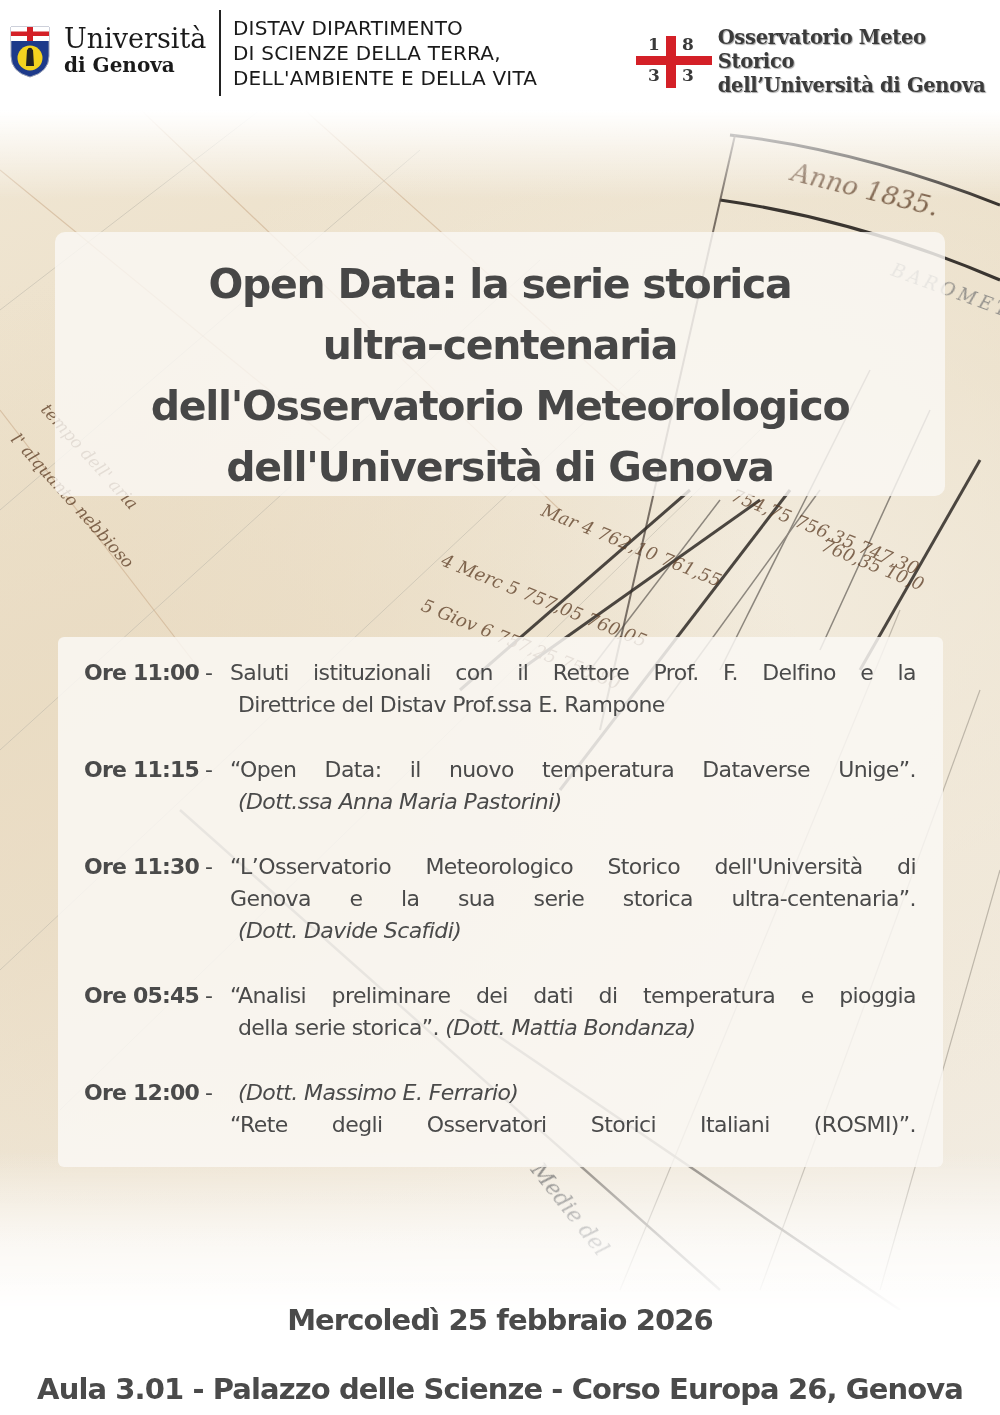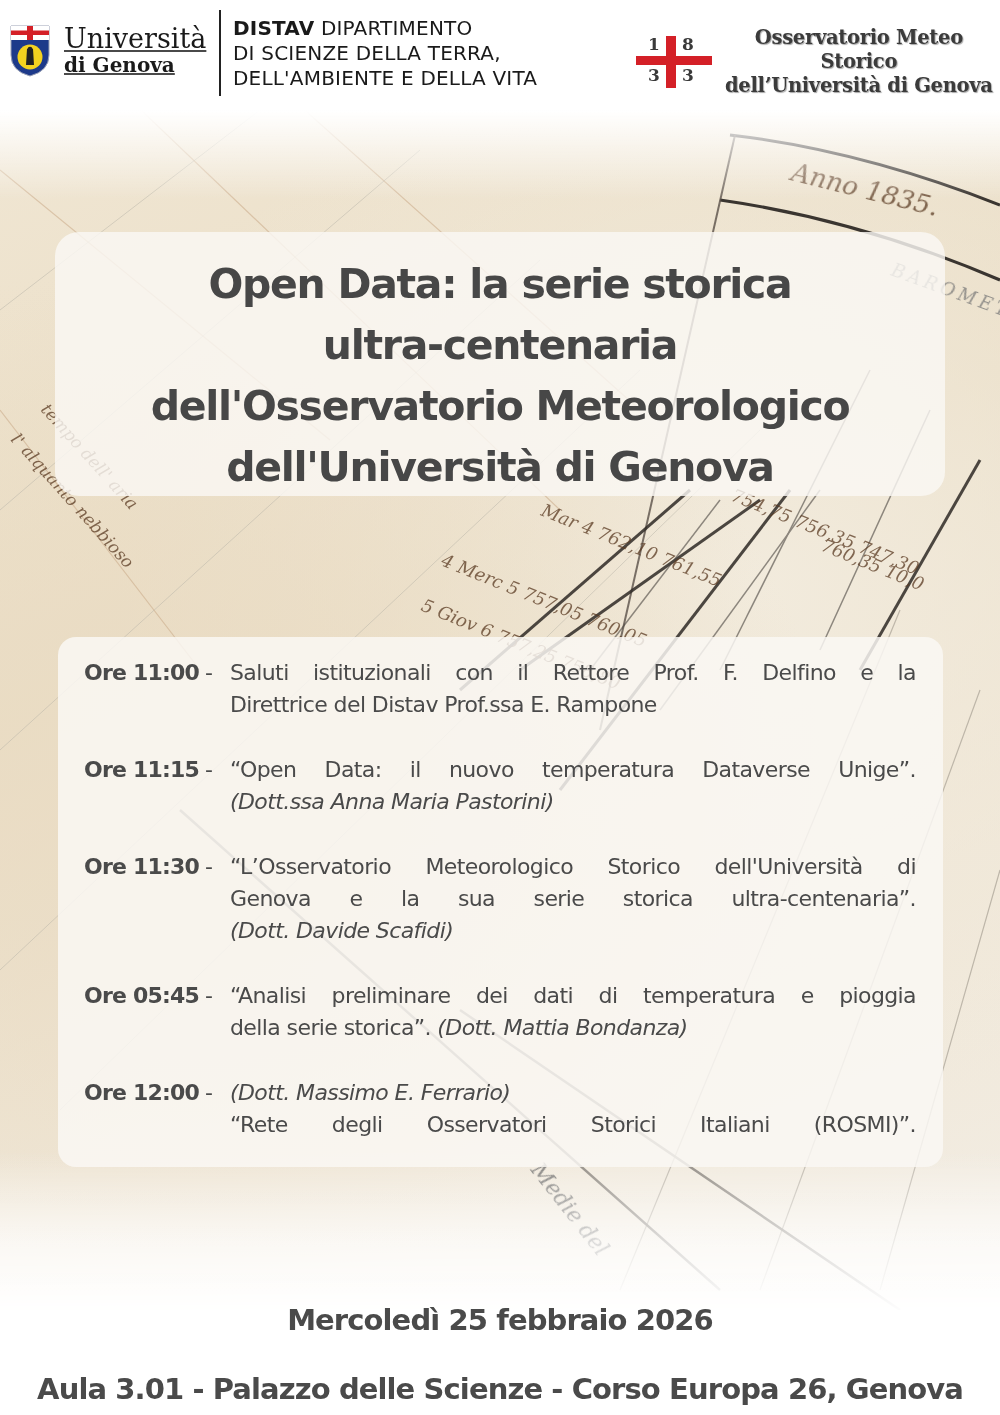--- a/index.html
+++ b/index.html
@@ -4,64 +4,64 @@
 <style>
   html, body { margin: 0; padding: 0; }
   body {
     width: 1000px; height: 1415px; position: relative; overflow: hidden;
     background: #ffffff;
     font-family: "DejaVu Sans", "Liberation Sans", sans-serif;
     color: #4a4a4a;
   }
   
   .header { position: absolute; left: 0; top: 0; width: 1000px; height: 110px; background: #fff; z-index: 3; }
-  .unige-logo { position: absolute; left: 10px; top: 25px; display: flex; align-items: flex-start; text-decoration: underline; }
+  .unige-logo { position: absolute; left: 10px; top: 25px; display: flex; align-items: center; }
   .shield { width: 40px; height: 52px; }
   .unige-text { margin-left: 14px; font-family: "DejaVu Serif", "Liberation Serif", serif; color: #1a1a1a; line-height: 27px; }
   .unige-text .l1 { font-size: 27px; }
   .unige-text .l2 { font-size: 20px; font-weight: bold; }
   .vdivider { position: absolute; left: 219px; top: 10px; width: 2px; height: 86px; background: #222; }
   .distav { position: absolute; left: 233px; top: 16px; font-family: "DejaVu Sans", sans-serif; font-size: 20px; line-height: 25px; color: #1a1a1a; letter-spacing: 0.2px; }
-  .distav b { font-weight: bold; }
+  .distav b { font-weight: normal; }
   .oms-logo { position: absolute; left: 636px; top: 26px; display: flex; align-items: center; }
   .cross { position: relative; width: 76px; height: 52px; }
   .cross .v { position: absolute; left: 30px; top: 0; width: 10px; height: 52px; background: #d42027; }
   .cross .h { position: absolute; left: 0; top: 20px; width: 76px; height: 9px; background: #d42027; }
   .cross .n { position: absolute; font-family: "DejaVu Serif", serif; font-size: 17px; font-weight: bold; color: #3a3a3a; }
-  .oms-text { margin-left: 8px; font-family: "DejaVu Serif", "Liberation Serif", serif; font-size: 19.5px; line-height: 24px; color: #3b3b3b; font-weight: bold; text-shadow: 1px 1px 1px rgba(0,0,0,0.35); letter-spacing: -0.3px; text-align: center; }
+  .oms-text { margin-left: 8px; font-family: "DejaVu Serif", "Liberation Serif", serif; font-size: 19.5px; line-height: 24px; color: #3b3b3b; font-weight: bold; text-shadow: 1px 1px 1px rgba(0,0,0,0.35); letter-spacing: -0.3px; }
 
   
   .photo { position: absolute; left: 0; top: 110px; width: 1000px; height: 1200px; z-index: 1; overflow: hidden;
     background:
       radial-gradient(ellipse at 20% 55%, #eadcc4 0%, rgba(234,220,196,0) 55%),
       radial-gradient(ellipse at 75% 40%, #f2ebdd 0%, rgba(242,235,221,0) 60%),
       linear-gradient(160deg, #f0e6d3 0%, #e9dcc3 40%, #efe6d6 70%, #f3eee5 100%);
   }
   .photo svg { position: absolute; left: 0; top: 0; }
   .fade-top { position: absolute; left: 0; top: 110px; width: 1000px; height: 90px; z-index: 2;
     background: linear-gradient(to bottom, #fff 0%, rgba(255,255,255,0.6) 40%, rgba(255,255,255,0) 100%); }
   .fade-bottom { position: absolute; left: 0; top: 1150px; width: 1000px; height: 165px; z-index: 2;
     background: linear-gradient(to bottom, rgba(255,255,255,0) 0%, rgba(255,255,255,0.7) 55%, #fff 100%); }
 
   
   .title-box { position: absolute; left: 55px; top: 232px; width: 890px; height: 264px; z-index: 4;
-    background: rgba(250,248,244,0.82); border-radius: 24px; }
+    background: rgba(250,248,244,0.82); border-radius: 10px; }
   .title { position: absolute; left: 0; top: 22px; width: 890px; text-align: center;
     font-family: "DejaVu Sans", sans-serif; font-weight: bold; font-size: 41px; line-height: 61px; color: #474747; letter-spacing: -1.3px; }
   .title div { white-space: nowrap; }
 
   
   .sched-box { position: absolute; left: 58px; top: 637px; width: 885px; height: 530px; z-index: 4;
-    background: rgba(250,248,244,0.84); border-radius: 18px; }
+    background: rgba(250,248,244,0.84); border-radius: 6px; }
   .item { position: absolute; left: 26px; width: 832px; font-size: 22px; line-height: 32px; color: #4a4a4a; }
   .item .time { position: absolute; left: 0; top: 0; font-weight: bold; letter-spacing: -0.8px; white-space: nowrap; }
   .item .dash { position: absolute; left: 121px; top: 0; }
   .item .body { position: absolute; left: 146px; top: 0; width: 686px; text-align: justify; text-align-last: left; letter-spacing: -0.6px; }
   .item .body .line { display: block; text-align: justify; text-align-last: justify; white-space: nowrap; }
-  .item .body .line.last { text-align-last: left; }
+  .item .body .line.last { text-align-last: left; margin-left: 8px; }
   .item .body i { font-style: italic; }
 
   
   .footer { position: absolute; left: 0; top: 1300px; width: 1000px; z-index: 5; text-align: center;
     font-weight: bold; color: #4a4a4a; letter-spacing: -0.9px; }
   .footer .date { font-size: 29px; line-height: 40px; }
   .footer .venue { font-size: 29px; line-height: 42px; white-space: nowrap; margin-top: 28px; }
 </style>
 </head>
 <body>

